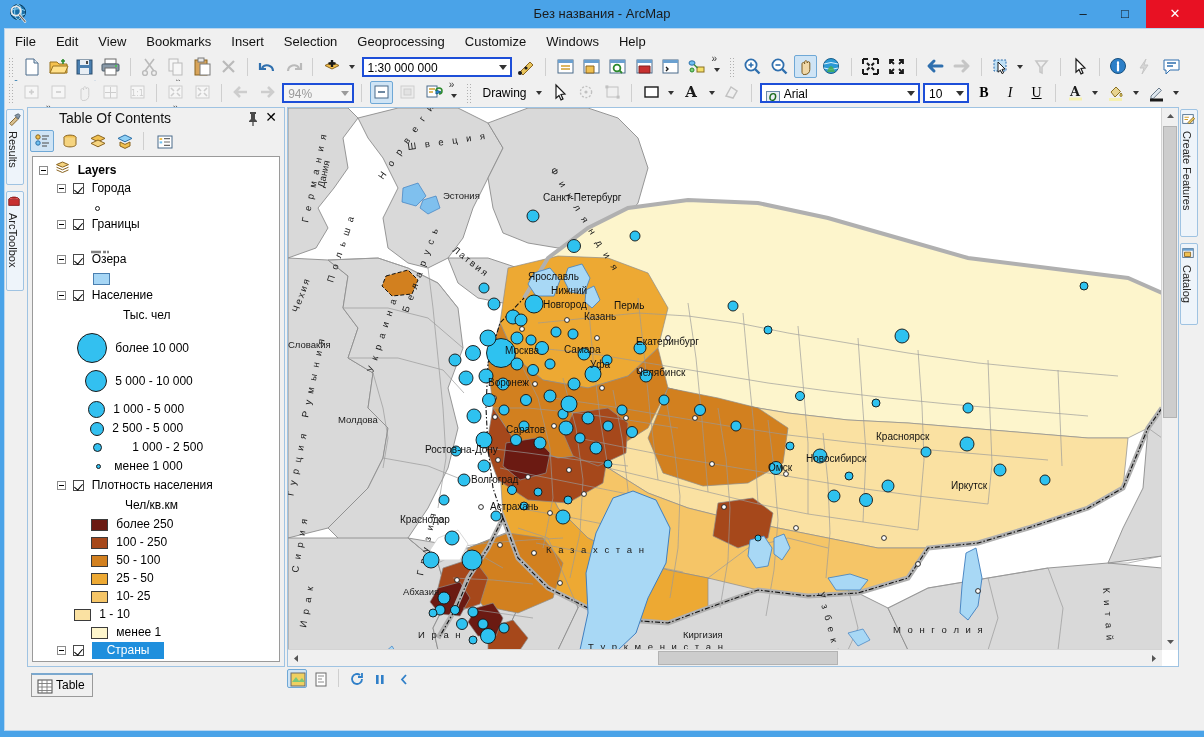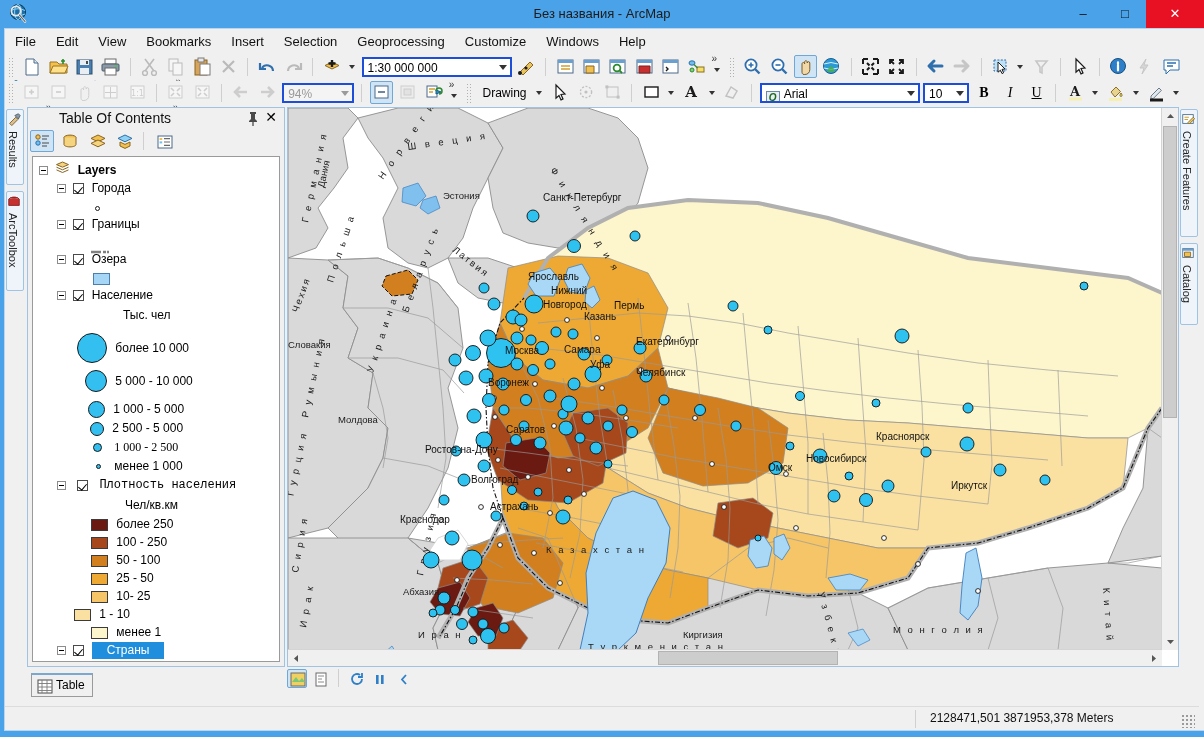--- a/index.html
+++ b/index.html
@@ -797,28 +797,28 @@
           <div class="tline" style="left:55px; top:244px; height:19px;">
             <span class="dot" style="width:17px;height:17px;"></span>
             <span class="legend-txt">1 000 - 5 000</span>
           </div>
           <div class="tline" style="left:57px; top:263px; height:16px;">
             <span class="dot" style="width:14px;height:14px;"></span>
             <span class="legend-txt">2 500 - 5 000</span>
           </div>
           <div class="tline" style="left:60px; top:282px; height:13px;">
             <span class="dot" style="width:9px;height:9px;"></span>
-            <span class="legend-txt" style="margin-left:9px;font-family:Liberation Serif, serif;">1 000 - 2 500</span>
+            <span class="legend-txt" style="margin-left:27px;">1 000 - 2 500</span>
           </div>
           <div class="tline" style="left:63px; top:301px; height:12px;">
             <span class="dot" style="width:5px;height:5px;"></span>
             <span class="legend-txt" style="margin-left:10px;">менее 1 000</span>
           </div>
 
-          <div class="tline" style="left:24px; top:320px;font-family:Liberation Mono, monospace;">
+          <div class="tline" style="left:24px; top:320px;">
             <span class="exp"></span>
             <span class="chk on"></span>
             <span class="tlabel">Плотность населения</span>
           </div>
           <div class="tline" style="left:92px; top:340px;">
             <span class="tlabel">Чел/кв.км</span>
           </div>
 
           <div class="tline" style="left:58px; top:359px;">
             <span class="swatch" style="background:#6b1a12;"></span>
@@ -1261,19 +1261,14 @@
         <span style="position:absolute;left:5px;top:4px;">
           <svg width="16" height="15" viewBox="0 0 16 15">
               <rect x="1" y="1" width="14" height="13" fill="#fff" stroke="#4a4a4a"></rect>
               <path d="M1 4.5h14M1 8h14M1 11.5h14M5 1v13M10 1v13" stroke="#7a7a7a" stroke-width="0.9"></path>
             </svg>
         </span>
         <span class="ttxt">Table</span>
       </div>
     </div>
 
-    <div id="statusbar">
-      <div id="status-sep1"></div>
-      <div id="status-coords">2128471,501  3871953,378 Meters</div>
-      <div id="status-grip"></div>
-    </div>
   </div>
 </div>
 
 </body></html>

